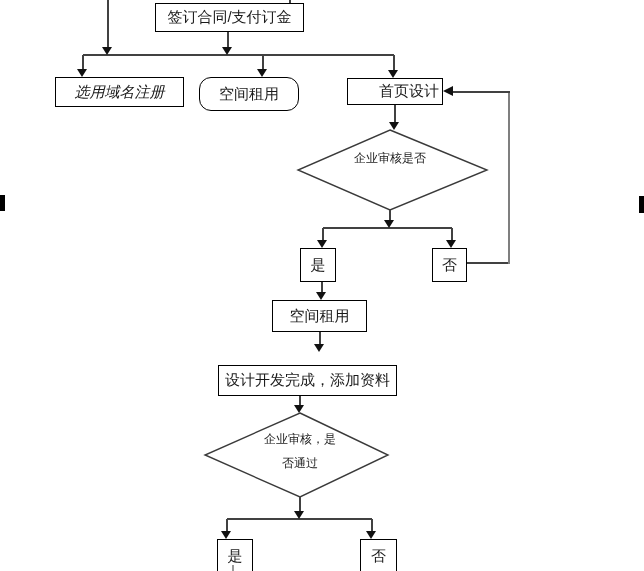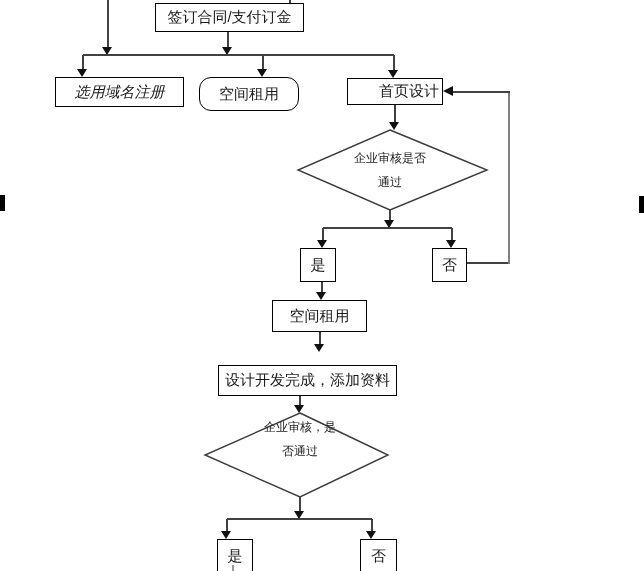--- a/index.html
+++ b/index.html
@@ -129,32 +129,31 @@
   <div class="box" style="left:155px; top:3px; width:149px; height:29px;">签订合同/支付订金</div>
 
   <div class="box" style="left:55px; top:77px; width:129px; height:30px;font-style:italic;">选用域名注册</div>
 
   <div class="box" style="left:199px; top:77px; width:100px; height:34px;border-radius:12px;">空间租用</div>
 
   <div class="box" style="left:347px; top:78px; width:96px; height:27px;padding-left:28px;">首页设计</div>
 
   <div class="diamond-label" style="left:305px; top:146px; width:170px;">
     <div>企业审核是否</div>
-    <div>通过</div>
   </div>
 
   <div class="box" style="left:300px; top:248px; width:36px; height:34px;">是</div>
 
   <div class="box" style="left:432px; top:248px; width:35px; height:34px;">否</div>
 
   <div class="box" style="left:272px; top:300px; width:95px; height:32px;">空间租用</div>
 
   <div class="box" style="left:218px; top:352px; width:179px; height:31px;margin-top:13px;">设计开发完成，添加资料</div>
 
-  <div class="diamond-label" style="left:215px; top:415px; width:170px;">
+  <div class="diamond-label" style="left:215px; top:427px; width:170px;">
     <div>企业审核，是</div>
     <div>否通过</div>
   </div>
 
   <div class="box" style="left:217px; top:539px; width:36px; height:34px;">是</div>
 
   <div class="box" style="left:360px; top:539px; width:37px; height:34px;">否</div>
 
   <div class="line" style="left:232px; top:565px; width:1.5px; height:6px; background:#9a9a9a; z-index:6;"></div>
 

